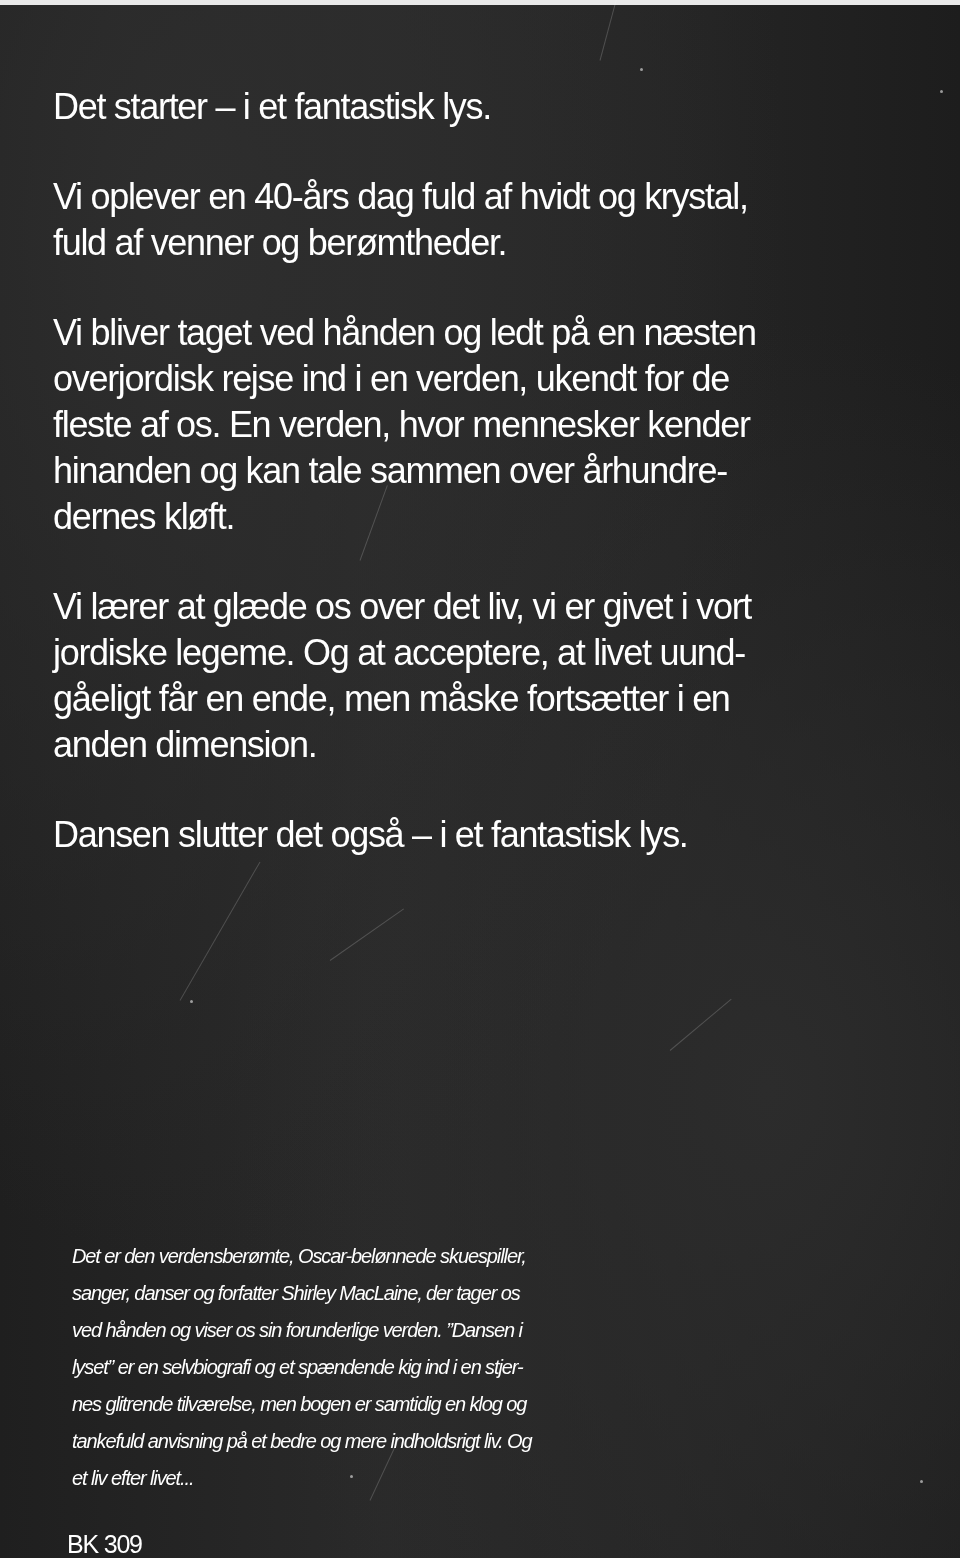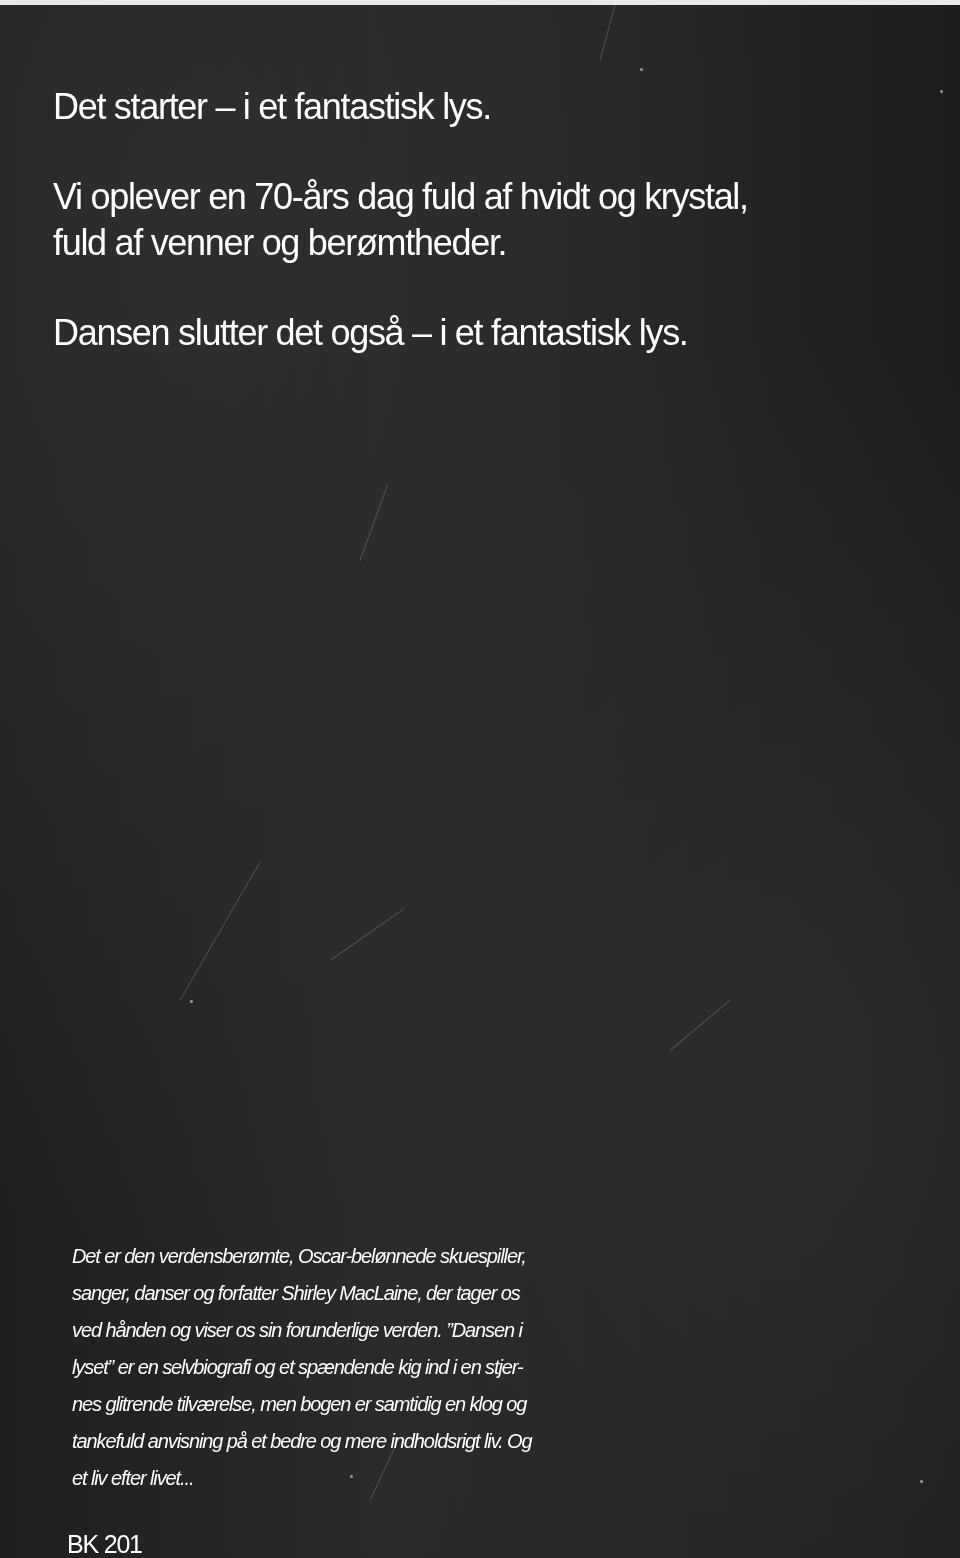--- a/index.html
+++ b/index.html
@@ -52,27 +52,36 @@
   <div class="scratch" style="left:360px;top:560px;width:80px;transform:rotate(-70deg);"></div>
   <div class="scratch" style="left:370px;top:1500px;width:70px;transform:rotate(-65deg);"></div>
   <div class="speck" style="left:190px;top:1000px;"></div>
   <div class="speck" style="left:350px;top:1475px;"></div>
   <div class="speck" style="left:920px;top:1480px;"></div>
   <div class="speck" style="left:640px;top:68px;"></div>
   <div class="speck" style="left:940px;top:90px;"></div>
 
   <div class="main-text">
     <p class="p1">Det starter – i et fantastisk lys.</p>
-    <p>Vi oplever en 70-års dag fuld af hvidt og krystal,
+    <p>Vi oplever en 40-års dag fuld af hvidt og krystal,
 fuld af venner og berømtheder.</p>
+    <p>Vi bliver taget ved hånden og ledt på en næsten
+overjordisk rejse ind i en verden, ukendt for de
+fleste af os. En verden, hvor mennesker kender
+hinanden og kan tale sammen over århundre-
+dernes kløft.</p>
+    <p>Vi lærer at glæde os over det liv, vi er givet i vort
+jordiske legeme. Og at acceptere, at livet uund-
+gåeligt får en ende, men måske fortsætter i en
+anden dimension.</p>
     <p>Dansen slutter det også – i et fantastisk lys.</p>
   </div>
 
   <div class="blurb">Det er den verdensberømte, Oscar-belønnede skuespiller,
 sanger, danser og forfatter Shirley MacLaine, der tager os
 ved hånden og viser os sin forunderlige verden. ”Dansen i
 lyset” er en selvbiografi og et spændende kig ind i en stjer-
 nes glitrende tilværelse, men bogen er samtidig en klog og
 tankefuld anvisning på et bedre og mere indholdsrigt liv. Og
 et liv efter livet...</div>
 
-  <div class="code">BK 201</div>
+  <div class="code">BK 309</div>
 </div>
 
 </body></html>

